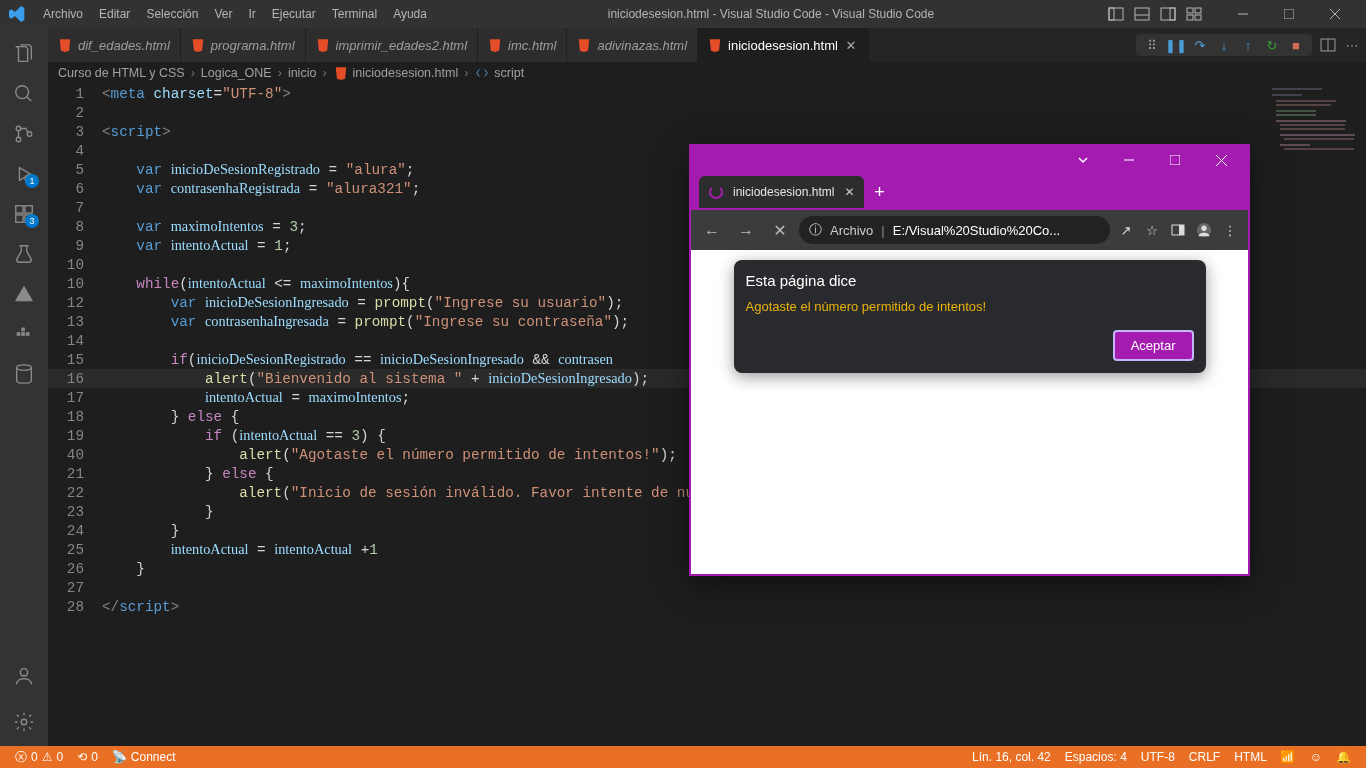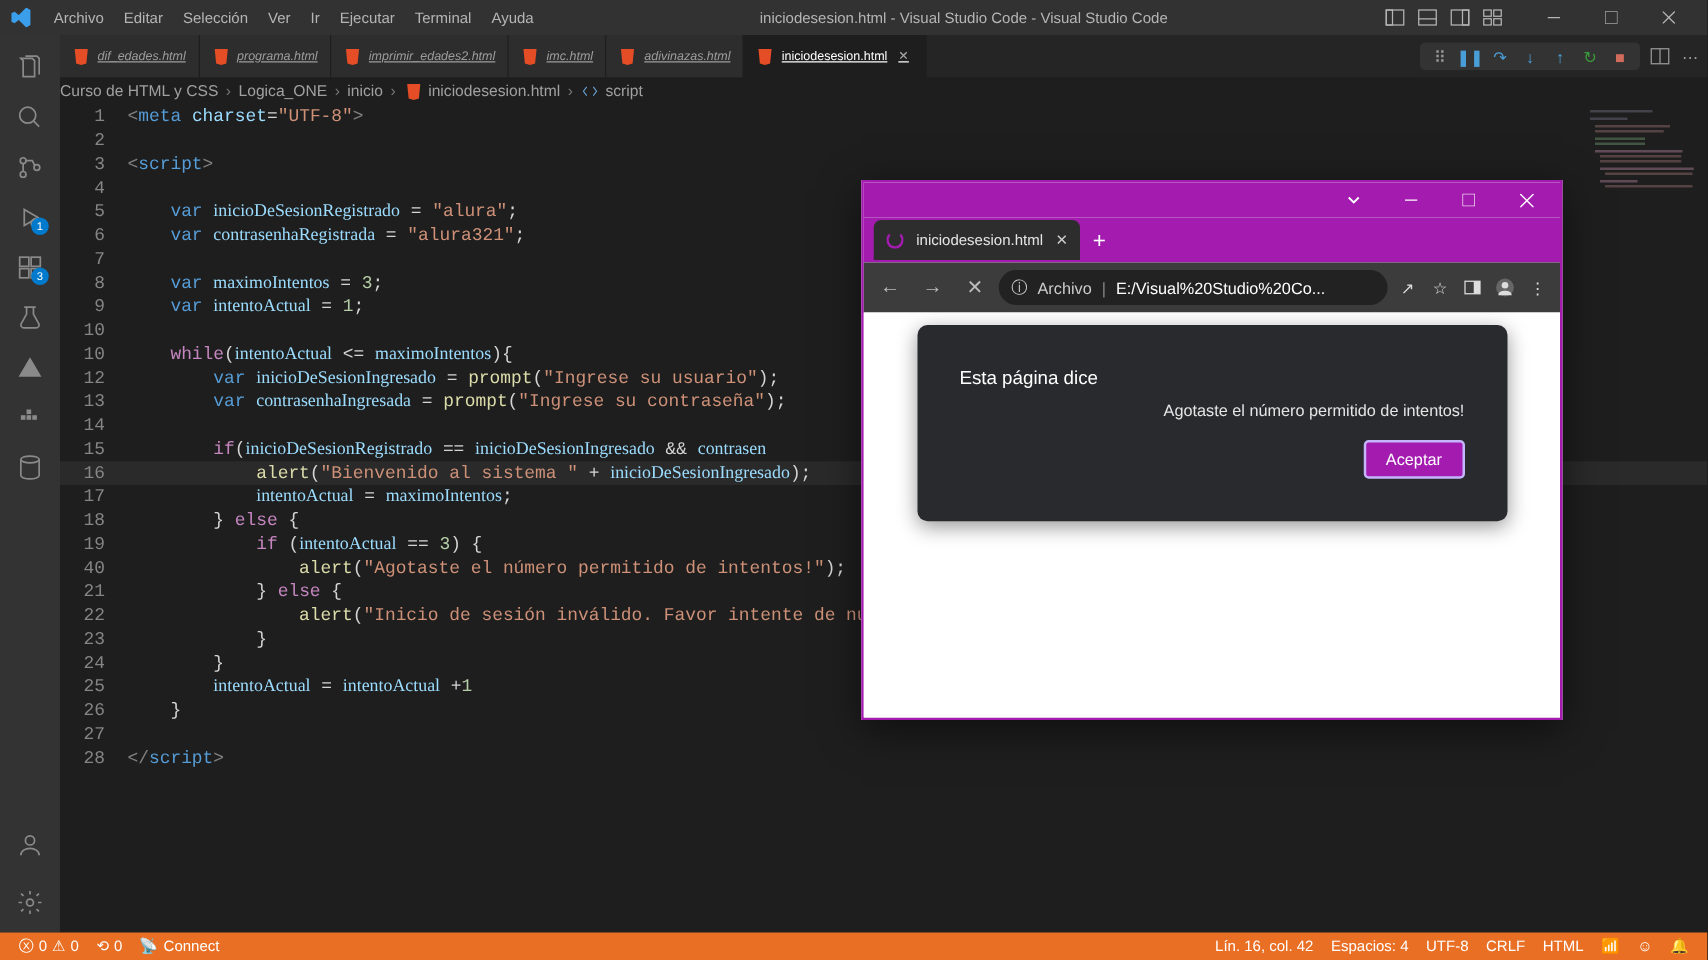--- a/index.html
+++ b/index.html
@@ -89,24 +89,23 @@
     display: flex;
     align-items: stretch;
   }
   .tab {
     display: flex;
     align-items:center;
     padding: 0 10px;
     background: #2d2d2d;
     border-right: 1px solid #1e1e1e;
     color: #9d9d9d;
-    font-size: 10px;
+    font-size: 13px;
     gap: 6px;
     font-style: italic;
-    text-decoration: underline;
   }
   .tab.active {
     background: #1e1e1e;
     color: #fff;
     font-style: normal;
   }
   .tab .html5 {
     width:14px;height:14px;display:inline-block;
   }
   .tab .close {
@@ -128,21 +127,21 @@
 
   
   .breadcrumb {
     position:absolute;
     top: 62px; left:48px; right:0;
     height: 22px;
     background:#1e1e1e;
     display:flex; align-items:center;
     font-size: 12.5px;
     color:#a0a0a0;
-    padding-left: 0;
+    padding-left: 10px;
     gap: 4px;
   }
   .breadcrumb .chev { color:#777; padding: 0 2px;}
 
   
   .editor {
     position:absolute;
     top: 84px; left:48px; right:0; bottom:22px;
     background:#1e1e1e;
     font-family: 'Consolas', 'Courier New', monospace;
@@ -258,25 +257,25 @@
   .browser .addrright { display:flex; gap:10px; padding:0 4px;}
   .browser .page {
     flex:1; background:#fff; position:relative;
   }
   .dialog {
     background:#292a2d;
     color:#ddd;
     border-radius: 8px;
     width: 472px;
     margin: 10px auto 0;
-    padding: 34px;
+    padding: 12px;
     box-shadow: 0 4px 16px rgba(0,0,0,.4);
   }
   .dialog .d-title { font-size:15px; color:#fff; margin-bottom:10px;}
-  .dialog .d-msg { font-size:13px; color:#e5e5e5; margin-bottom:16px;text-align:right;}
+  .dialog .d-msg { font-size:13px; color:#eab308; margin-bottom:16px;}
   .dialog .d-btnrow { display:flex; justify-content:flex-end;}
   .dialog .d-btn {
     background:#a31caf; color:#fff; border:2px solid #c4b5fd;
     padding: 6px 16px; border-radius:4px; font-size:13px;
   }
 
   .icon16 { width:16px;height:16px;display:inline-flex;align-items:center;justify-content:center; }
   svg { display:block; }
 </style>
 </head>

